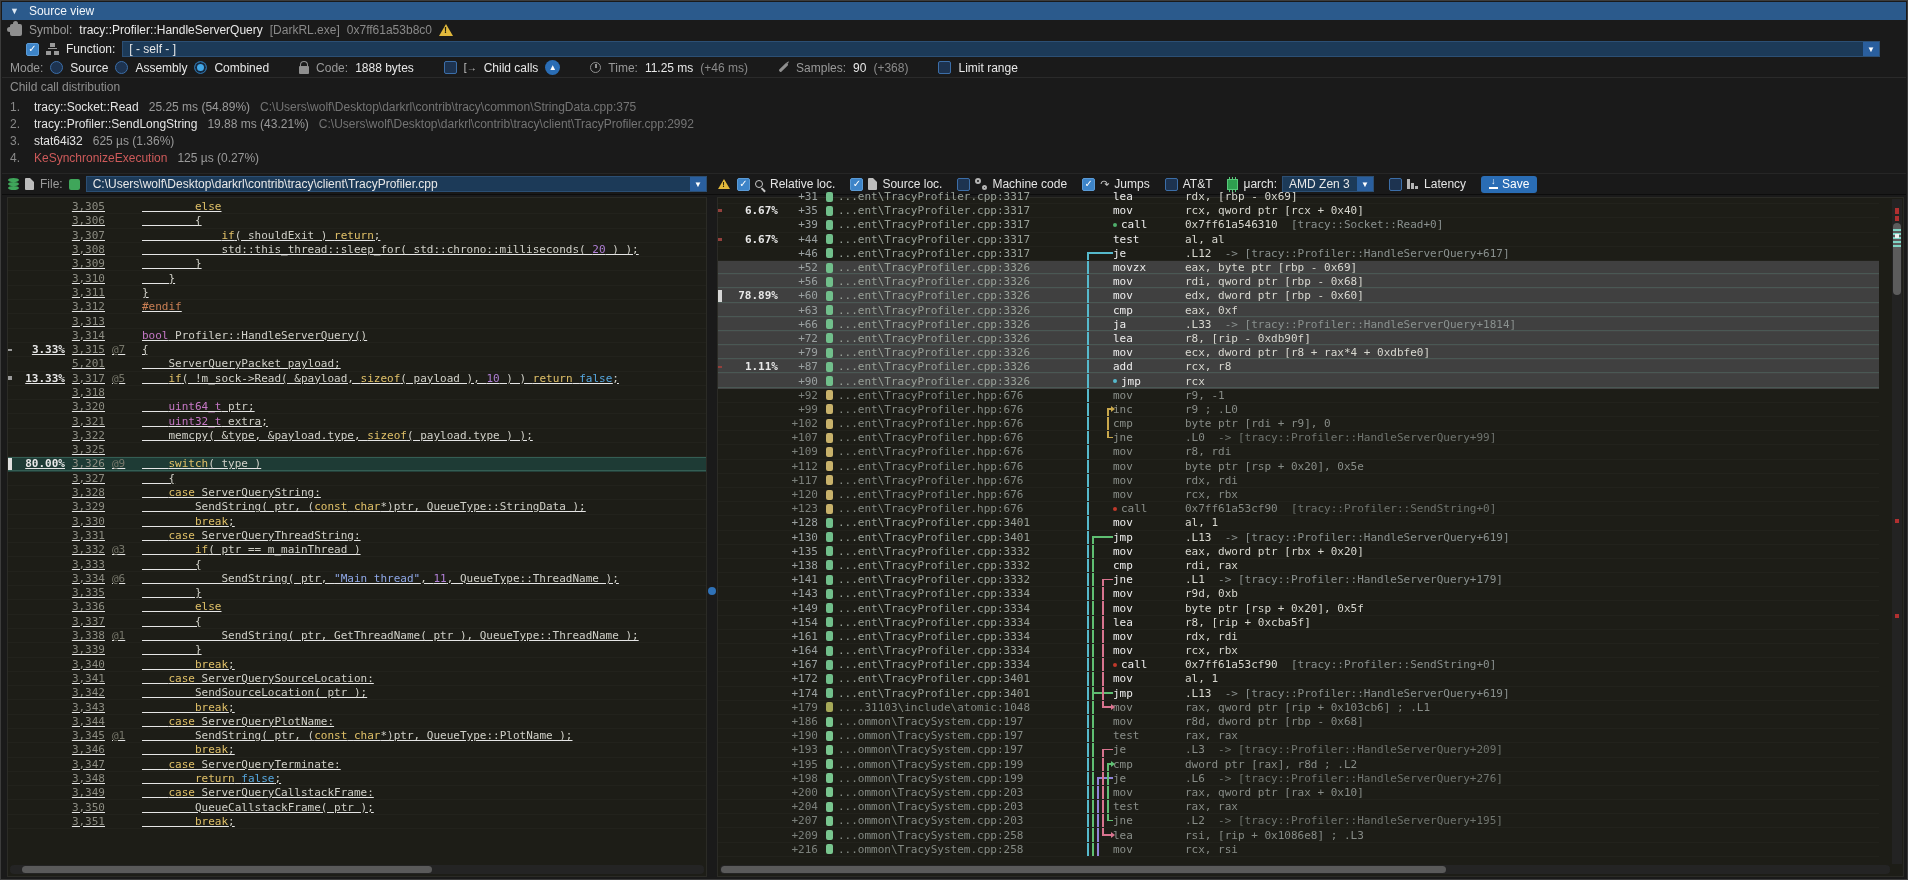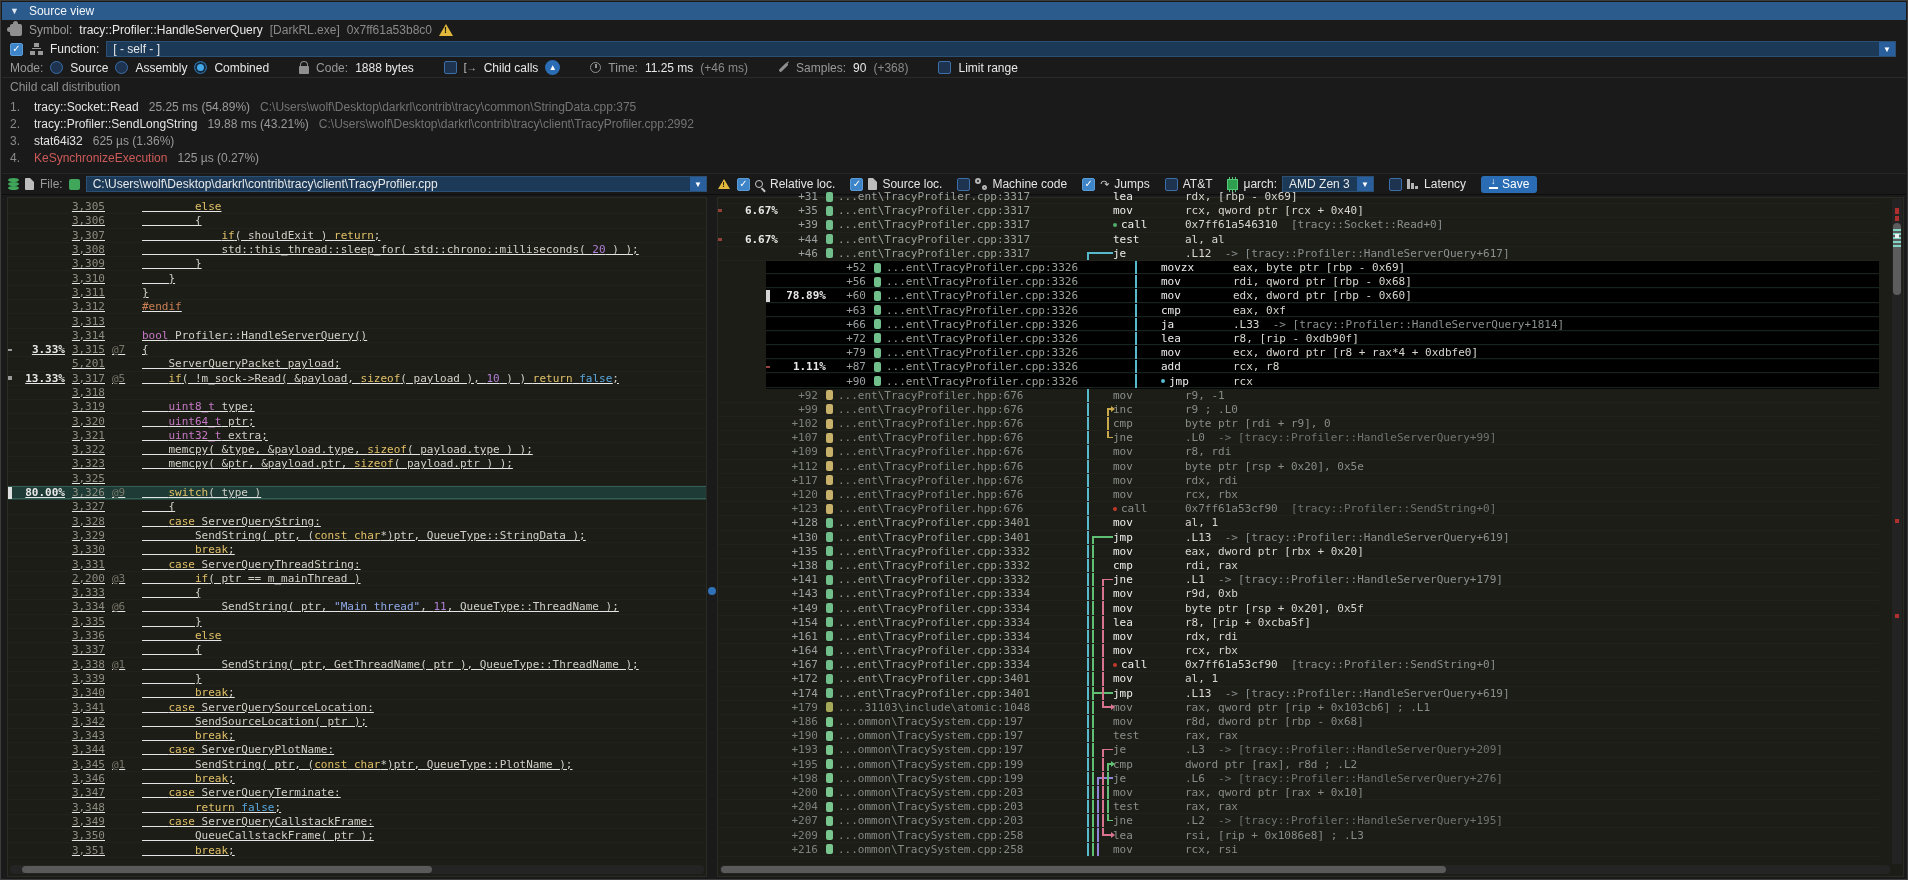--- a/index.html
+++ b/index.html
@@ -8,21 +8,21 @@
   .win { position:absolute; left:0; top:0; width:1908px; height:880px; background:#1a1a1a; border:1px solid #3c3c3c; }
 
   
   .titlebar { position:absolute; left:1px; top:1px; right:1px; height:18px; background:#2b5a8c; display:flex; align-items:center; padding:0 8px; gap:10px; }
   .titlebar .tri { color:#dce8f4; font-size:9px; }
   .titlebar .ttl { color:#f2f6fa; font-size:12px; }
 
   
   .hrow { position:absolute; left:1px; right:1px; display:flex; align-items:center; font-size:12px; background:#1a1a1a; }
   .row-symbol { top:19px; height:20px; padding:0 8px; gap:7px; }
-  .row-func   { top:39px; height:18px; padding:0 8px; gap:7px; }
+  .row-func   { top:39px; height:18px; padding:0 24px; gap:7px; }
   .row-mode   { top:57px; height:20px; padding:0 8px; gap:7px; border-bottom:1px solid #2a2a2a; }
   .lbl { color:#9a9a9a; }
   .val { color:#e8e8e8; }
   .dimv { color:#8a8a8a; }
 
   .icon-puzzle { width:12px; height:12px; background:#8f8f8f; border-radius:2px; position:relative; }
   .icon-puzzle:before { content:""; position:absolute; width:5px; height:5px; border-radius:50%; background:#8f8f8f; top:-3px; left:3px; }
   .icon-puzzle:after { content:""; position:absolute; width:5px; height:5px; border-radius:50%; background:#8f8f8f; left:-3px; top:3px; }
   .warn { width:0; height:0; border-left:7px solid transparent; border-right:7px solid transparent; border-bottom:12px solid #e2b93c; position:relative; }
   .warn:after { content:"!"; position:absolute; left:-2px; top:1px; font-size:9px; font-weight:bold; color:#22200e; }
@@ -119,21 +119,21 @@
   .scode { flex:1; padding-left:9px; color:#d0d0c8; }
   .tk-k { color:#e0c068; } .tk-t { color:#c678c6; } .tk-n { color:#b07fd6; }
   .tk-s { color:#8fa8e8; } .tk-p { color:#c97f54; } .tk-b { color:#56a8e0; } .tk-d { color:#d0d0c8; }
 
   .hscroll { position:absolute; left:2px; right:2px; bottom:2px; height:9px; background:#242424; border-radius:4px; }
   .hscroll .thumb { position:absolute; top:1px; bottom:1px; background:#5a5a5a; border-radius:4px; }
 
   
   .asm-rows { position:absolute; left:0; right:24px; top:0; overflow:hidden; }
   .arow { height:14.2px; display:flex; align-items:center; white-space:pre; border-bottom:1px solid rgba(255,255,255,0.025); }
-  .arow.hl { background:#000000; box-shadow:inset 0 -1px 0 rgba(120,200,180,0.18);margin-left:48px; }
+  .arow.hl { background:#404040; box-shadow:inset 0 -1px 0 rgba(120,200,180,0.18); }
   .abar { width:8px; height:100%; display:flex; align-items:center; }
   .abar i { display:block; width:4px; }
   .apct { width:52px; text-align:right; font-weight:bold; color:#e8e8e8; }
   .aoff { width:42px; text-align:right; color:#9aa0a0; padding-right:2px; }
   .arow.dim .aoff { color:#7c817c; }
   .abox { width:18px; display:flex; justify-content:center; }
   .abox i { width:7px; height:10px; border-radius:2px; }
   .aloc { width:248px; color:#98a098; overflow:hidden; }
   .arow.dim .aloc { color:#848a84; }
   .ajmp { width:27px; height:100%; position:relative; flex:0 0 auto; }
@@ -325,33 +325,31 @@
         <div class="srow"><span class="sbar"></span><span class="spct"></span><span class="sln">3,309</span><span class="sanno"></span><span class="scode"><span class="tk-d">        }</span></span></div>
         <div class="srow"><span class="sbar"></span><span class="spct"></span><span class="sln">3,310</span><span class="sanno"></span><span class="scode"><span class="tk-d">    }</span></span></div>
         <div class="srow"><span class="sbar"></span><span class="spct"></span><span class="sln">3,311</span><span class="sanno"></span><span class="scode"><span class="tk-d">}</span></span></div>
         <div class="srow"><span class="sbar"></span><span class="spct"></span><span class="sln">3,312</span><span class="sanno"></span><span class="scode"><span class="tk-p">#endif</span></span></div>
         <div class="srow"><span class="sbar"></span><span class="spct"></span><span class="sln">3,313</span><span class="sanno"></span><span class="scode"></span></div>
         <div class="srow"><span class="sbar"></span><span class="spct"></span><span class="sln">3,314</span><span class="sanno"></span><span class="scode"><span class="tk-t">bool</span><span class="tk-d"> Profiler::HandleServerQuery()</span></span></div>
         <div class="srow"><span class="sbar"><i style="height: 2px; background: rgb(154, 154, 154);"></i></span><span class="spct">3.33%</span><span class="sln">3,315</span><span class="sanno">@7</span><span class="scode"><span class="tk-d">{</span></span></div>
         <div class="srow"><span class="sbar"></span><span class="spct"></span><span class="sln">5,201</span><span class="sanno"></span><span class="scode"><span class="tk-d">    ServerQueryPacket payload;</span></span></div>
         <div class="srow"><span class="sbar"><i style="height: 4px; background: rgb(154, 154, 154);"></i></span><span class="spct">13.33%</span><span class="sln">3,317</span><span class="sanno">@5</span><span class="scode"><span class="tk-d">    </span><span class="tk-k">if</span><span class="tk-d">( !m_sock-&gt;Read( &amp;payload, </span><span class="tk-k">sizeof</span><span class="tk-d">( payload ), </span><span class="tk-n">10</span><span class="tk-d"> ) ) </span><span class="tk-k">return</span><span class="tk-d"> </span><span class="tk-b">false</span><span class="tk-d">;</span></span></div>
         <div class="srow"><span class="sbar"></span><span class="spct"></span><span class="sln">3,318</span><span class="sanno"></span><span class="scode"></span></div>
-        <div class="srow"><span class="sbar"></span><span class="spct"></span><span class="sln">3,319</span><span class="sanno"></span><span class="scode"><span class="tk-d">    </span><span class="tk-t">uint8_t</span><span class="tk-d"> type;</span></span></div>
         <div class="srow"><span class="sbar"></span><span class="spct"></span><span class="sln">3,320</span><span class="sanno"></span><span class="scode"><span class="tk-d">    </span><span class="tk-t">uint64_t</span><span class="tk-d"> ptr;</span></span></div>
         <div class="srow"><span class="sbar"></span><span class="spct"></span><span class="sln">3,321</span><span class="sanno"></span><span class="scode"><span class="tk-d">    </span><span class="tk-t">uint32_t</span><span class="tk-d"> extra;</span></span></div>
         <div class="srow"><span class="sbar"></span><span class="spct"></span><span class="sln">3,322</span><span class="sanno"></span><span class="scode"><span class="tk-d">    memcpy( &amp;type, &amp;payload.type, </span><span class="tk-k">sizeof</span><span class="tk-d">( payload.type ) );</span></span></div>
-        <div class="srow"><span class="sbar"></span><span class="spct"></span><span class="sln">3,323</span><span class="sanno"></span><span class="scode"><span class="tk-d">    memcpy( &amp;ptr, &amp;payload.ptr, </span><span class="tk-k">sizeof</span><span class="tk-d">( payload.ptr ) );</span></span></div>
         <div class="srow"><span class="sbar"></span><span class="spct"></span><span class="sln">3,325</span><span class="sanno"></span><span class="scode"></span></div>
         <div class="srow hl"><span class="sbar"><i style="height: 12px; background: rgb(224, 224, 224);"></i></span><span class="spct">80.00%</span><span class="sln">3,326</span><span class="sanno">@9</span><span class="scode"><span class="tk-d">    </span><span class="tk-k">switch</span><span class="tk-d">( type )</span></span></div>
         <div class="srow"><span class="sbar"></span><span class="spct"></span><span class="sln">3,327</span><span class="sanno"></span><span class="scode"><span class="tk-d">    {</span></span></div>
         <div class="srow"><span class="sbar"></span><span class="spct"></span><span class="sln">3,328</span><span class="sanno"></span><span class="scode"><span class="tk-d">    </span><span class="tk-k">case</span><span class="tk-d"> ServerQueryString:</span></span></div>
         <div class="srow"><span class="sbar"></span><span class="spct"></span><span class="sln">3,329</span><span class="sanno"></span><span class="scode"><span class="tk-d">        SendString( ptr, (</span><span class="tk-k">const</span><span class="tk-d"> </span><span class="tk-k">char</span><span class="tk-d">*)ptr, QueueType::StringData );</span></span></div>
         <div class="srow"><span class="sbar"></span><span class="spct"></span><span class="sln">3,330</span><span class="sanno"></span><span class="scode"><span class="tk-d">        </span><span class="tk-k">break</span><span class="tk-d">;</span></span></div>
         <div class="srow"><span class="sbar"></span><span class="spct"></span><span class="sln">3,331</span><span class="sanno"></span><span class="scode"><span class="tk-d">    </span><span class="tk-k">case</span><span class="tk-d"> ServerQueryThreadString:</span></span></div>
-        <div class="srow"><span class="sbar"></span><span class="spct"></span><span class="sln">2,200</span><span class="sanno">@3</span><span class="scode"><span class="tk-d">        </span><span class="tk-k">if</span><span class="tk-d">( ptr == m_mainThread )</span></span></div>
+        <div class="srow"><span class="sbar"></span><span class="spct"></span><span class="sln">3,332</span><span class="sanno">@3</span><span class="scode"><span class="tk-d">        </span><span class="tk-k">if</span><span class="tk-d">( ptr == m_mainThread )</span></span></div>
         <div class="srow"><span class="sbar"></span><span class="spct"></span><span class="sln">3,333</span><span class="sanno"></span><span class="scode"><span class="tk-d">        {</span></span></div>
         <div class="srow"><span class="sbar"></span><span class="spct"></span><span class="sln">3,334</span><span class="sanno">@6</span><span class="scode"><span class="tk-d">            SendString( ptr, </span><span class="tk-s">"Main thread"</span><span class="tk-d">, </span><span class="tk-n">11</span><span class="tk-d">, QueueType::ThreadName );</span></span></div>
         <div class="srow"><span class="sbar"></span><span class="spct"></span><span class="sln">3,335</span><span class="sanno"></span><span class="scode"><span class="tk-d">        }</span></span></div>
         <div class="srow"><span class="sbar"></span><span class="spct"></span><span class="sln">3,336</span><span class="sanno"></span><span class="scode"><span class="tk-d">        </span><span class="tk-k">else</span></span></div>
         <div class="srow"><span class="sbar"></span><span class="spct"></span><span class="sln">3,337</span><span class="sanno"></span><span class="scode"><span class="tk-d">        {</span></span></div>
         <div class="srow"><span class="sbar"></span><span class="spct"></span><span class="sln">3,338</span><span class="sanno">@1</span><span class="scode"><span class="tk-d">            SendString( ptr, GetThreadName( ptr ), QueueType::ThreadName );</span></span></div>
         <div class="srow"><span class="sbar"></span><span class="spct"></span><span class="sln">3,339</span><span class="sanno"></span><span class="scode"><span class="tk-d">        }</span></span></div>
         <div class="srow"><span class="sbar"></span><span class="spct"></span><span class="sln">3,340</span><span class="sanno"></span><span class="scode"><span class="tk-d">        </span><span class="tk-k">break</span><span class="tk-d">;</span></span></div>
         <div class="srow"><span class="sbar"></span><span class="spct"></span><span class="sln">3,341</span><span class="sanno"></span><span class="scode"><span class="tk-d">    </span><span class="tk-k">case</span><span class="tk-d"> ServerQuerySourceLocation:</span></span></div>
         <div class="srow"><span class="sbar"></span><span class="spct"></span><span class="sln">3,342</span><span class="sanno"></span><span class="scode"><span class="tk-d">        SendSourceLocation( ptr );</span></span></div>

